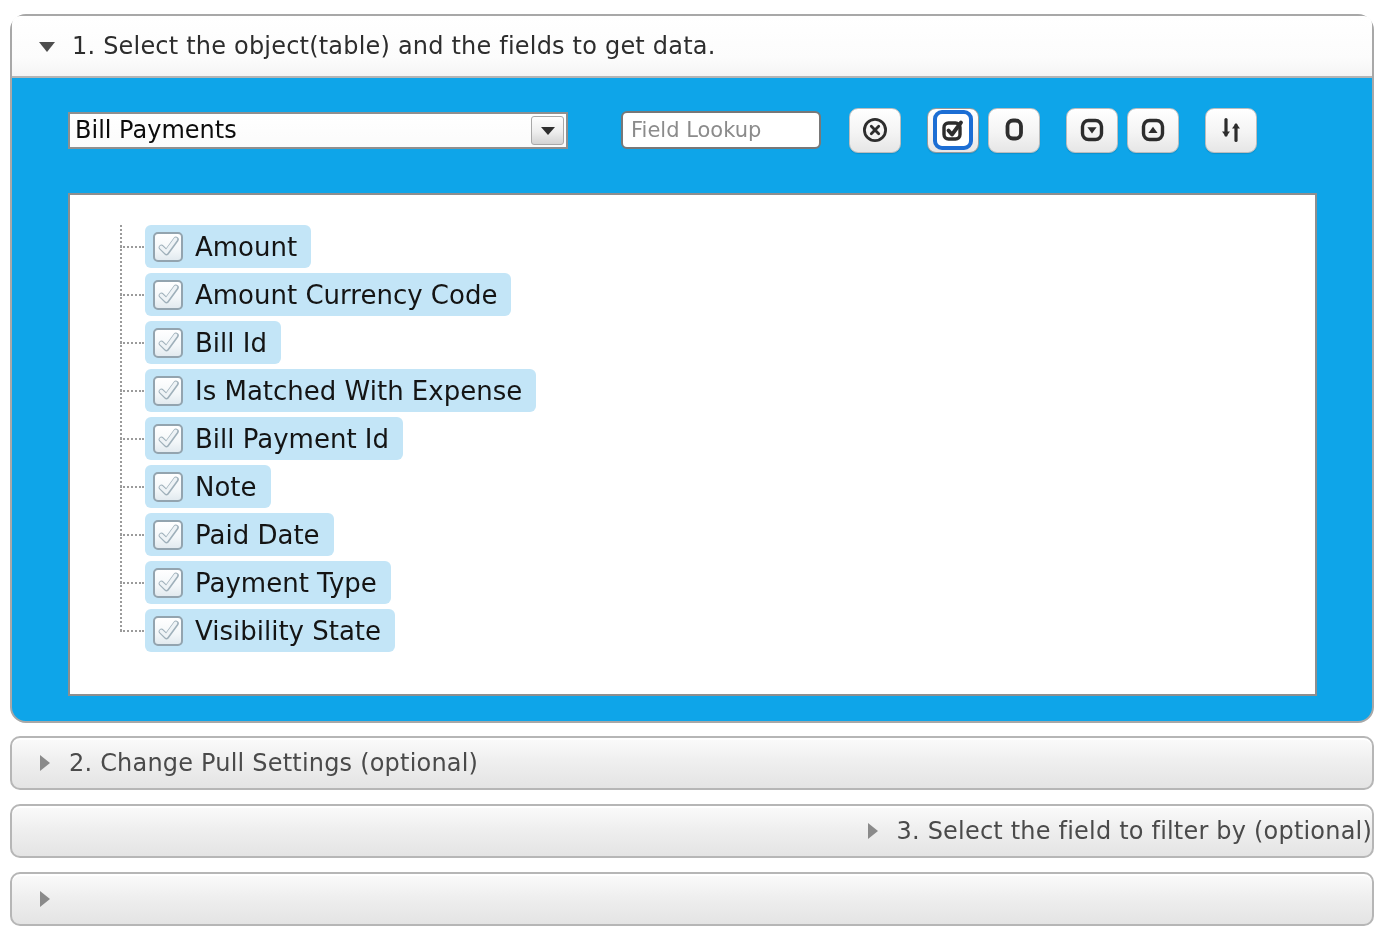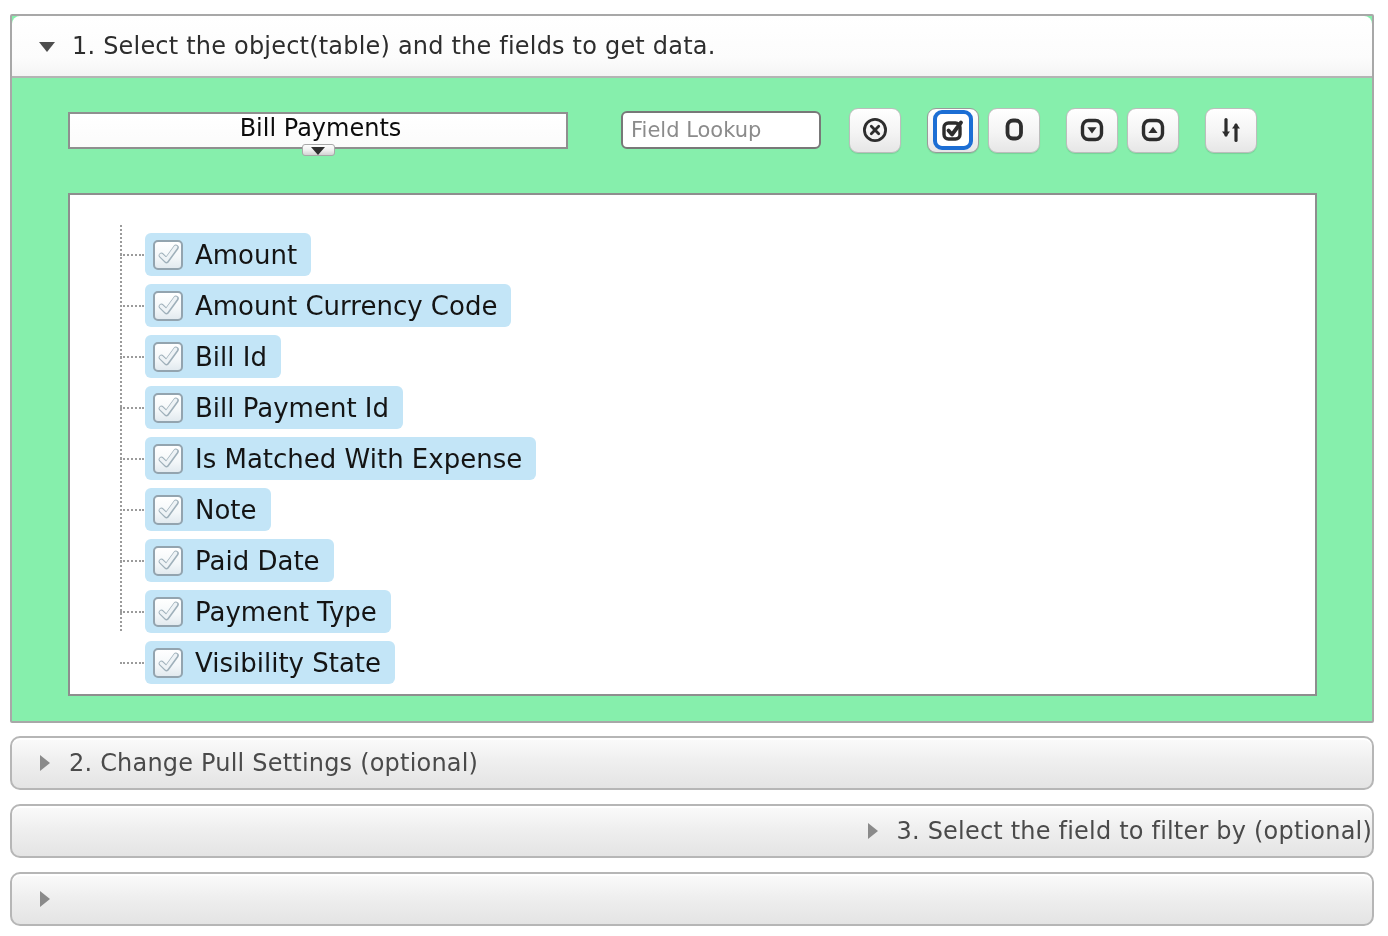--- a/index.html
+++ b/index.html
@@ -6,21 +6,21 @@
   body {
     width:1388px; height:936px; position:relative;
     font-family:"DejaVu Sans","Liberation Sans",sans-serif;
     -webkit-font-smoothing:antialiased;
   }
   .page { position:absolute; inset:0; }
 
   
   .panel-1 {
     position:absolute; left:10px; top:14px; width:1364px; height:709px;
-    border:2px solid #a8a8a8; border-radius:2px; background:#86efac;
+    border:2px solid #a8a8a8; border-radius:16px; background:#0ea5e9;
     box-sizing:border-box;
   }
   .panel-1-header {
     height:60px; border-bottom:2px solid #b4b4b4;
     border-radius:8px 8px 0 0;
     background:linear-gradient(180deg,#ffffff 0%,#fcfcfc 70%,#f4f4f4 100%);
     display:flex; align-items:center; padding-left:27px; gap:17px;
     cursor:pointer;
   }
   .tri-down {
@@ -35,21 +35,20 @@
 
   
   .controls-row {
     display:flex; align-items:center; margin:29px 0 0 56px; height:46px;
   }
   .object-select {
     width:500px; height:37px; box-sizing:border-box;
     border:2px solid #8f8f8f; background:linear-gradient(180deg,#ffffff,#fbfbfb);
     display:flex; align-items:center; justify-content:space-between;
     cursor:default;
-    flex-direction:column;
   }
   .object-select-value { font-size:24px; color:#0c0c0c; padding-left:5px; white-space:nowrap; }
   .select-arrow-btn {
     width:33px; height:29px; margin:2px; box-sizing:border-box;
     border:1px solid #a8a8a8; border-radius:3px;
     background:linear-gradient(180deg,#fefefe 0%,#eeeeee 55%,#d3d3d3 100%);
     display:flex; align-items:center; justify-content:center; cursor:pointer;
   }
   .select-arrow-btn .tri {
     width:0; height:0; border-left:7px solid transparent; border-right:7px solid transparent;
@@ -83,21 +82,21 @@
   
   .tree-panel {
     margin:40px 0 0 56px; width:1249px; height:503px; box-sizing:border-box;
     border:2px solid #8e8e8e; background:#ffffff; position:relative; overflow:hidden;
   }
   .tree { position:absolute; left:0; top:0; right:0; bottom:0; padding:30px 0 0 75px; }
   .tree-guide {
     position:absolute; left:50px; top:30px; height:406px;
     border-left:2px dotted #9b9b9b;
   }
-  .tree-row { position:relative; margin-bottom:5px; height:43px; display:flex;margin-top:8px; }
+  .tree-row { position:relative; margin-bottom:5px; height:43px; display:flex; }
   .tree-row::before {
     content:""; position:absolute; left:-25px; top:21px; width:24px;
     border-top:2px dotted #9b9b9b;
   }
   .field-chip {
     display:inline-flex; align-items:center; height:43px;
     background:#c3e5f7; border-radius:6px; padding:0 14px 0 8px; gap:12px;
     cursor:pointer;
   }
   .cbx {
@@ -255,33 +254,33 @@
         </div>
 
         <div class="tree-row">
           <span class="field-chip">
             <span class="cbx">
               <svg width="26" height="26" viewBox="0 0 26 26">
                 <path d="M6.5 13.5 L11.5 18.5 L21 5.5" fill="none" stroke="#9fb0ba" stroke-width="5.6" stroke-linecap="round" stroke-linejoin="round"></path>
                 <path d="M6.2 13.2 L11.3 18.1 L20.6 5.2" fill="none" stroke="#eef3f6" stroke-width="3.4" stroke-linecap="round" stroke-linejoin="round"></path>
               </svg>
             </span>
+            <span class="field-label">Is Matched With Expense</span>
+          </span>
+        </div>
+
+        <div class="tree-row">
+          <span class="field-chip">
+            <span class="cbx">
+              <svg width="26" height="26" viewBox="0 0 26 26">
+                <path d="M6.5 13.5 L11.5 18.5 L21 5.5" fill="none" stroke="#9fb0ba" stroke-width="5.6" stroke-linecap="round" stroke-linejoin="round"></path>
+                <path d="M6.2 13.2 L11.3 18.1 L20.6 5.2" fill="none" stroke="#eef3f6" stroke-width="3.4" stroke-linecap="round" stroke-linejoin="round"></path>
+              </svg>
+            </span>
             <span class="field-label">Bill Payment Id</span>
-          </span>
-        </div>
-
-        <div class="tree-row">
-          <span class="field-chip">
-            <span class="cbx">
-              <svg width="26" height="26" viewBox="0 0 26 26">
-                <path d="M6.5 13.5 L11.5 18.5 L21 5.5" fill="none" stroke="#9fb0ba" stroke-width="5.6" stroke-linecap="round" stroke-linejoin="round"></path>
-                <path d="M6.2 13.2 L11.3 18.1 L20.6 5.2" fill="none" stroke="#eef3f6" stroke-width="3.4" stroke-linecap="round" stroke-linejoin="round"></path>
-              </svg>
-            </span>
-            <span class="field-label">Is Matched With Expense</span>
           </span>
         </div>
 
         <div class="tree-row">
           <span class="field-chip">
             <span class="cbx">
               <svg width="26" height="26" viewBox="0 0 26 26">
                 <path d="M6.5 13.5 L11.5 18.5 L21 5.5" fill="none" stroke="#9fb0ba" stroke-width="5.6" stroke-linecap="round" stroke-linejoin="round"></path>
                 <path d="M6.2 13.2 L11.3 18.1 L20.6 5.2" fill="none" stroke="#eef3f6" stroke-width="3.4" stroke-linecap="round" stroke-linejoin="round"></path>
               </svg>

